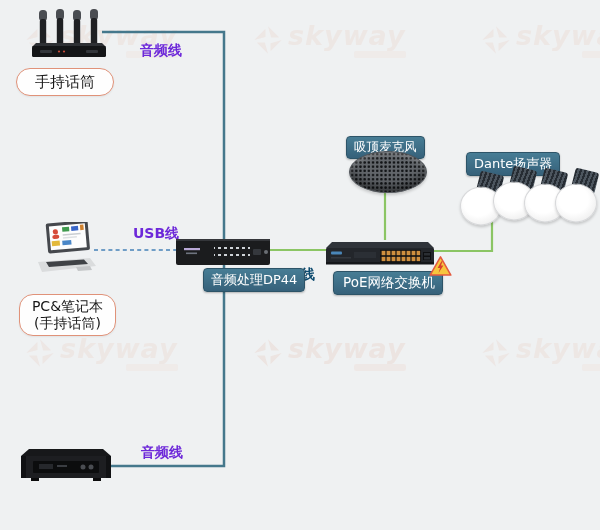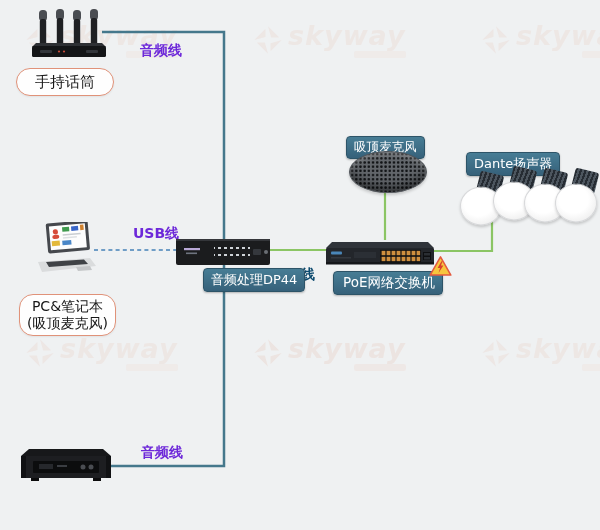--- a/index.html
+++ b/index.html
@@ -197,21 +197,21 @@
       <rect x="28" y="15" width="14" height="1.6" fill="#dde0e3"></rect>
       <rect x="16.5" y="18" width="8" height="5" fill="#e3b93b"></rect>
       <rect x="27" y="18.5" width="9" height="4.5" fill="#4a87c8"></rect>
     </g>
     <polygon points="2,40 54,36 60,44 6,50" fill="#dadcdd"></polygon>
     <polygon points="10,40 48,37.5 52,42 13,45" fill="#3f4246"></polygon>
     <polygon points="40,45 54,44 56,48 42,49" fill="#c4c6c8"></polygon>
   </svg>
   <div class="ep-label" style="left:19px;top:266px;width:95px;height:40px;font-size:14px;margin-top:28px;">
     <span>PC&amp;笔记本</span>
-    <span>(吸顶麦克风)</span>
+    <span>(手持话筒)</span>
   </div>
 
   <svg class="dev" style="left:176px;top:239px;" width="94" height="26" viewBox="0 0 94 26">
     <defs>
       <pattern id="pbtn" width="6" height="7" patternUnits="userSpaceOnUse">
           <rect x="0" y="1" width="3" height="2" fill="#cfd3d8"></rect>
         </pattern>
     </defs>
     <rect x="0" y="0" width="94" height="26" rx="2" fill="#1b1c1e"></rect>
     <rect x="0" y="0" width="94" height="2" fill="#34363a"></rect>

